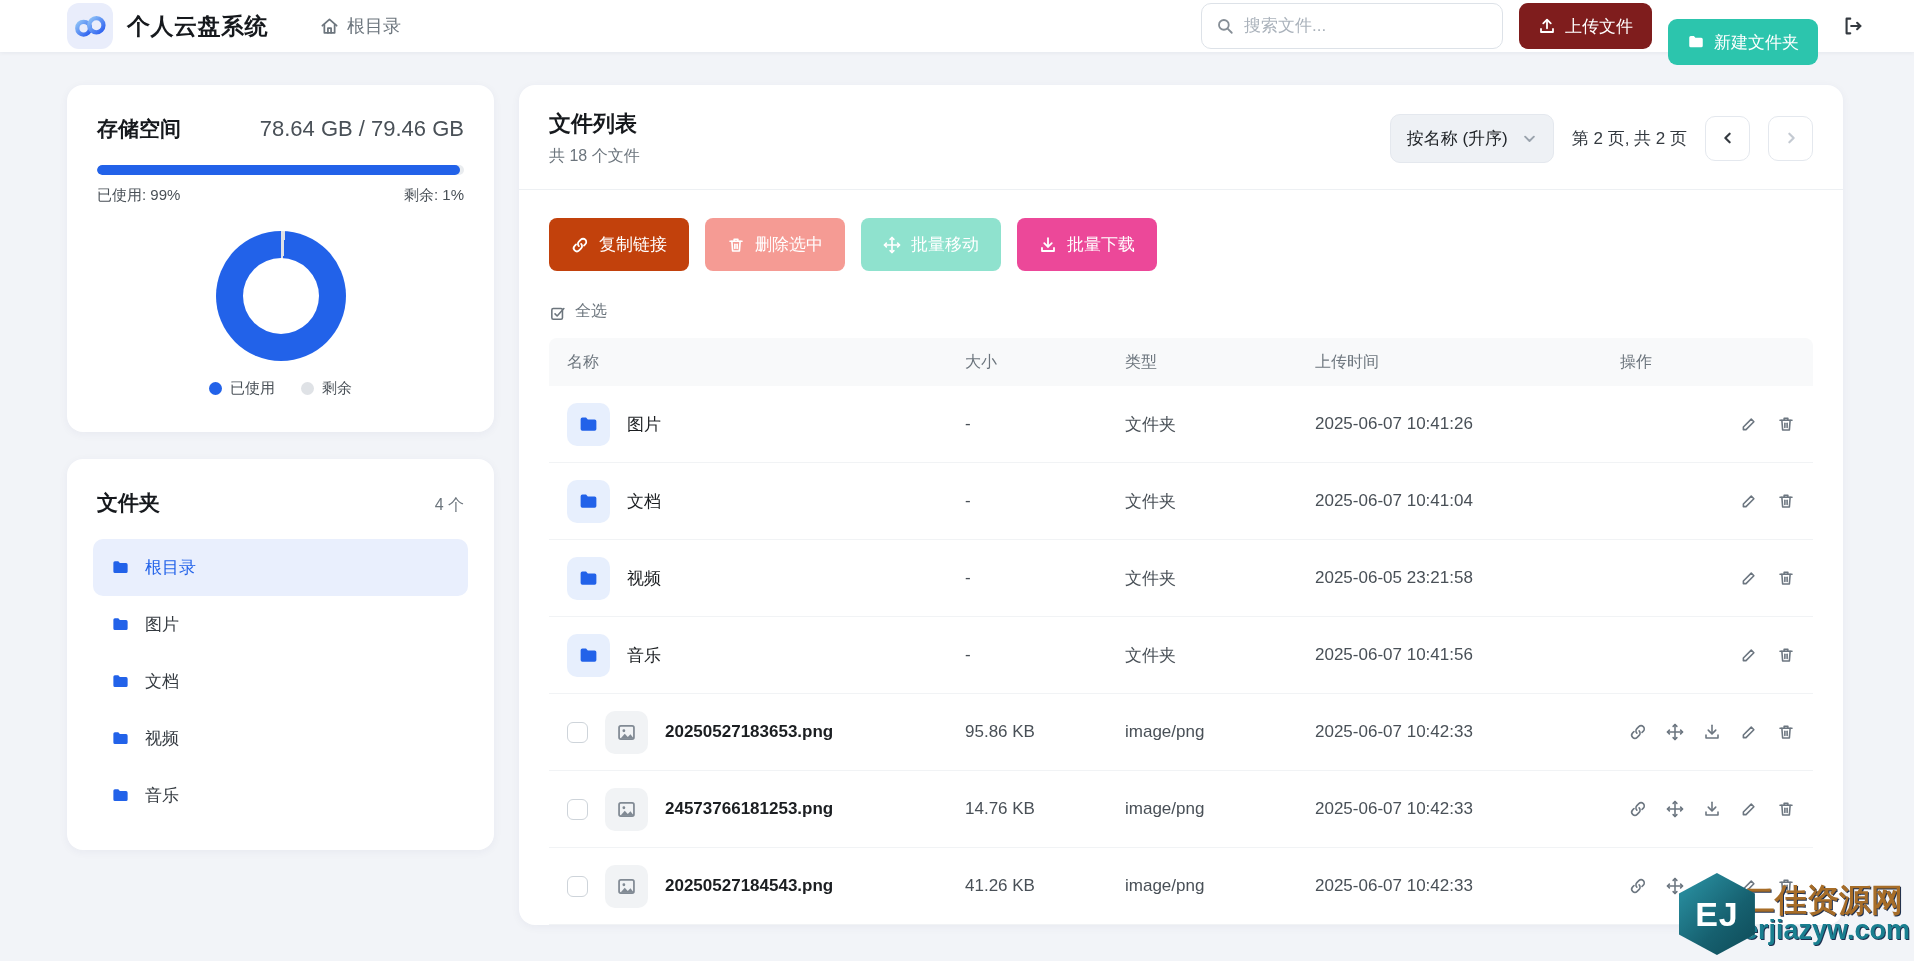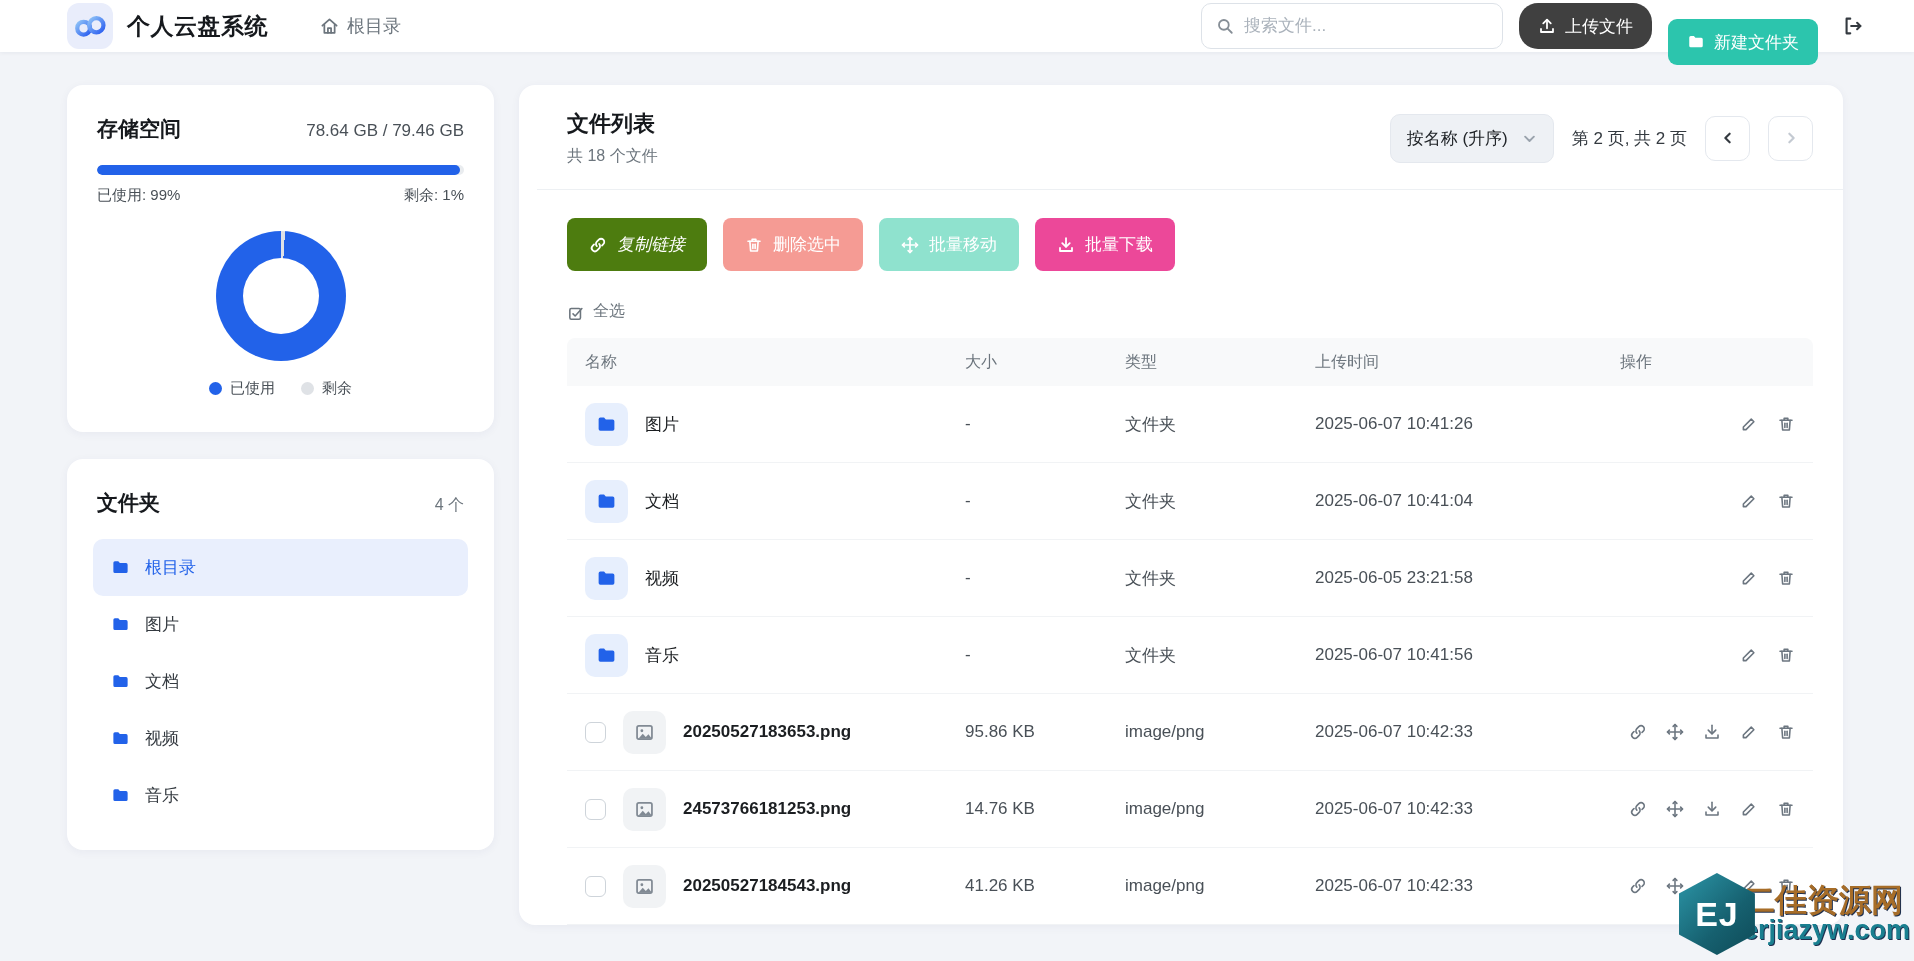--- a/index.html
+++ b/index.html
@@ -33,36 +33,36 @@
   .search-box input {
     border:none; outline:none; flex:1; font-size:17px; color:#343a40;
     font-family:inherit; background:transparent;
   }
   .search-box input::placeholder { color:#aab2bb; }
   .btn {
     height:46px; border:none; border-radius:9px; color:#fff; font-size:17px;
     font-family:inherit; display:flex; align-items:center; gap:9px;
     padding:0 19px; cursor:pointer; font-weight:500;
   }
-  .btn-upload { background:#404040;border-radius:19px; }
+  .btn-upload { background:#7f1d1d; }
   .btn-newfolder { background:#2cc5ad;margin-top:32px; }
   .logout { background:none; border:none; cursor:pointer; color:#343a40; padding:4px; margin-left:4px; }
 
   
   .page { display:flex; padding:33px 71px 0 67px; gap:25px; }
   .sidebar { width:427px; flex:none; }
   .card {
-    background:#fff; border-radius:16px; box-shadow:0 2px 10px rgba(30,40,90,.05);padding-left:18px;
+    background:#fff; border-radius:16px; box-shadow:0 2px 10px rgba(30,40,90,.05);
   }
 
   
   .storage-card { padding:30px 30px 34px; margin-bottom:27px; }
   .card-head { display:flex; align-items:baseline; justify-content:space-between; }
   .card-title { font-size:21px; font-weight:bold; color:#16191d; }
-  .usage-text { font-size:17px; color:#495057; }
+  .usage-text { font-size:22px; color:#495057; }
   .progress-track {
     margin-top:22px; height:10px; border-radius:5px; background:#e9ecef; overflow:hidden;
   }
   .progress-fill { height:100%; border-radius:5px; background:#2262e9; }
   .usage-labels { display:flex; justify-content:space-between; margin-top:11px; font-size:15px; color:#495057; }
   .donut-wrap { display:flex; justify-content:center; margin-top:26px; }
   .donut { width:130px; height:130px; border-radius:50%; position:relative; }
   .donut::after {
     content:""; position:absolute; inset:27px; background:#fff; border-radius:50%;
   }
@@ -106,21 +106,21 @@
   }
   .pager-btn.disabled { color:#c4cad2; cursor:default; }
 
   .list-body { padding:28px 30px 0; }
   .batch-row { display:flex; gap:16px; margin-bottom:30px; }
   .batch-btn {
     height:53px; border:none; border-radius:8px; color:#fff; font-size:17px;
     font-family:inherit; display:flex; align-items:center; gap:10px;
     padding:0 22px; cursor:pointer;
   }
-  .bb-copy { background:#4d7c0f;font-style:italic; }
+  .bb-copy { background:#c2410c; }
   .bb-delete { background:#f59b94; }
   .bb-move { background:#8fe2ce; }
   .bb-download { background:#ec4899;justify-content:center; }
 
   .select-all {
     display:flex; align-items:flex-end; gap:9px; color:#6c757d; font-size:16px;
     margin-bottom:16px; cursor:pointer; width:max-content;
   }
 
   

